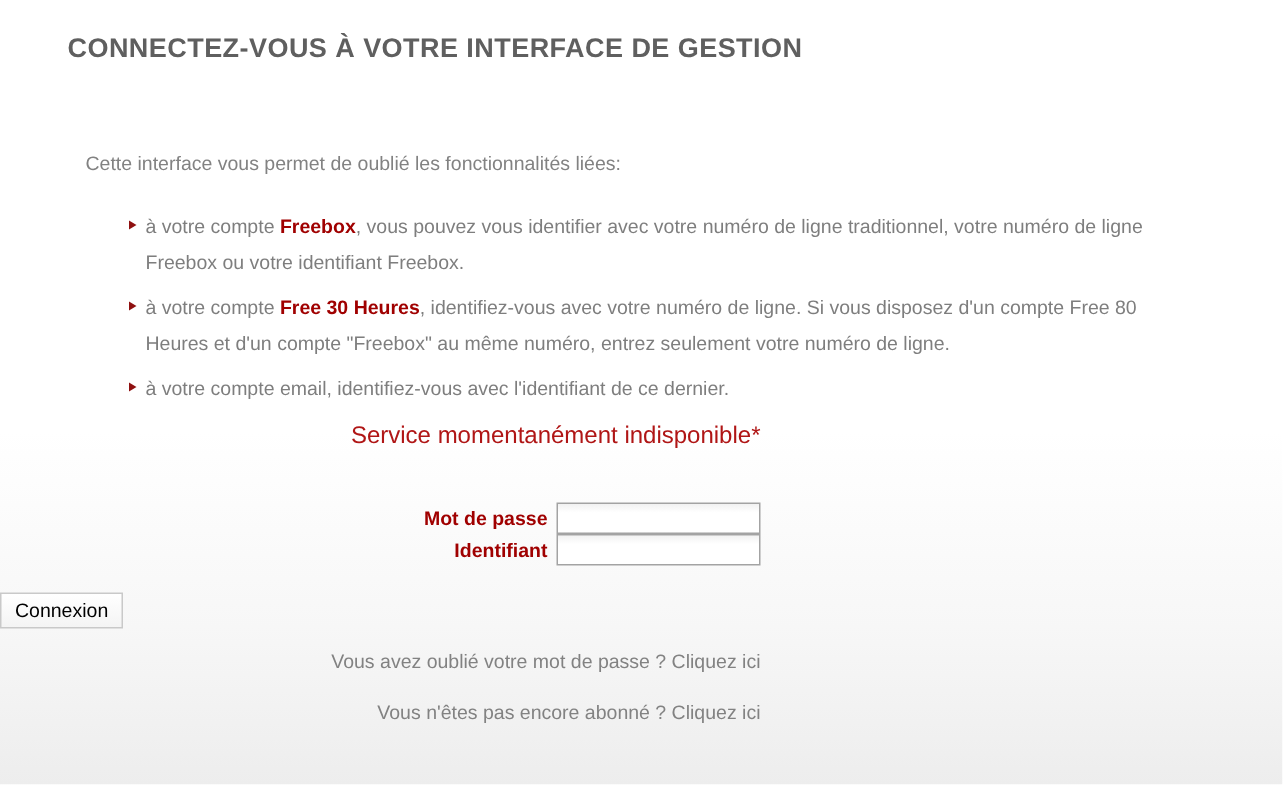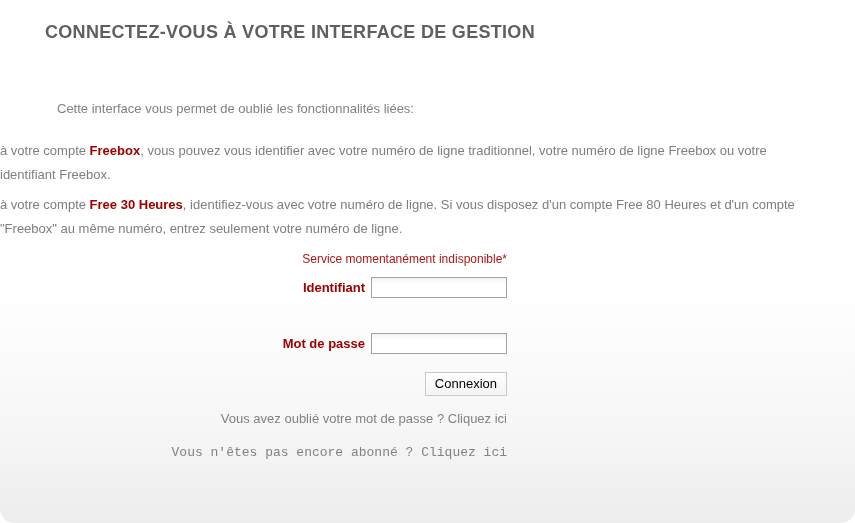--- a/index.html
+++ b/index.html
@@ -5,40 +5,40 @@
   * { box-sizing: border-box; margin: 0; padding: 0; }
   html, body { background: #ffffff; }
   body { font-family: "Liberation Sans", "DejaVu Sans", sans-serif; }
 
   .page {
     position: relative;
     width: 855px;
     height: 523px;
     overflow: hidden;
     background: linear-gradient(180deg, #ffffff 0%, #ffffff 55%, #f7f7f7 80%, #ededed 100%);
-    border-radius: 14px;
   }
 
   .page-title {
     margin: 22px 0 0 45px;
     font-size: 18px;
     font-weight: bold;
     letter-spacing: 0.3px;
     color: #5f5f5f;
   }
 
   .intro {
     margin: 58px 0 0 57px;
     font-size: 13px;
     color: #828282;
   }
 
   .bullet-list {
     list-style: none;
     margin-top: 23px;
+    padding-left: 97px;
     padding-right: 55px;
   }
   .bullet-item {
     position: relative;
     font-size: 13px;
     line-height: 24px;
     color: #7e7e7e;
     margin-bottom: 6px;
   }
   .bullet-arrow {
@@ -56,23 +56,23 @@
     color: #a00000;
   }
 
   .form-column {
     width: 507px;
     margin-top: 11px;
     text-align: right;
   }
 
   .status-message {
-    font-size: 12px;
+    font-size: 16px;
     color: #b01616;
-    margin-bottom: 11px;
+    margin-bottom: 27px;
   }
 
   .form-row {
     display: flex;
     justify-content: flex-end;
     align-items: center;
     gap: 6px;
   }
   .form-row.password { margin-top: 35px; }
 
@@ -87,34 +87,33 @@
     border: 1px solid #a3a3a3;
     background: linear-gradient(180deg, #f2f2f2 0%, #ffffff 30%, #ffffff 100%);
     font-size: 13px;
     padding: 0 3px;
     outline: none;
   }
 
   .button-row {
     margin-top: 18px;
     display: flex;
-    justify-content: flex-end;
   }
   .submit-button {
     font-family: "Liberation Sans", "DejaVu Sans", sans-serif;
     font-size: 13px;
     color: #000000;
     background: linear-gradient(180deg, #ffffff 0%, #f4f4f4 100%);
     border: 1px solid #c9c9c9;
     padding: 3px 9px 4px 9px;
     cursor: pointer;
   }
 
   .helper-link-row { margin-top: 13px; }
-  .helper-link-row.second { margin-top: 16px; font-family: Liberation Mono, monospace; }
+  .helper-link-row.second { margin-top: 16px; }
   .helper-link {
     font-size: 13px;
     color: #828282;
     text-decoration: none;
     cursor: pointer;
   }
 </style>
 </head>
 <body>
 
@@ -126,33 +125,37 @@
 
   <ul class="bullet-list">
     <li class="bullet-item">
       <span class="bullet-arrow"></span>
       <span>à votre compte </span><span class="bullet-highlight">Freebox</span><span>, vous pouvez vous identifier avec votre numéro de ligne traditionnel, votre numéro de ligne Freebox ou votre identifiant Freebox.</span>
     </li>
     <li class="bullet-item">
       <span class="bullet-arrow"></span>
       <span>à votre compte </span><span class="bullet-highlight">Free 30 Heures</span><span>, identifiez-vous avec votre numéro de ligne. Si vous disposez d'un compte Free 80 Heures et d'un compte "Freebox" au même numéro, entrez seulement votre numéro de ligne.</span>
     </li>
+    <li class="bullet-item">
+      <span class="bullet-arrow"></span>
+      <span>à votre compte email, identifiez-vous avec l'identifiant de ce dernier.</span><span class="bullet-highlight"></span><span></span>
+    </li>
   </ul>
 
   <div class="form-column">
 
     <div class="status-message">Service momentanément indisponible*</div>
 
-    <div class="form-row">
-      <label class="field-label">Identifiant</label>
+    <div class="form-row password">
+      <label class="field-label">Mot de passe</label>
       <input type="text" class="text-input" value="" style="">
     </div>
 
-    <div class="form-row password">
-      <label class="field-label">Mot de passe</label>
+    <div class="form-row">
+      <label class="field-label">Identifiant</label>
       <input type="text" class="text-input" value="" style="">
     </div>
 
     <div class="button-row">
       <button class="submit-button">Connexion</button>
     </div>
 
     <div class="helper-link-row">
       <a class="helper-link">Vous avez oublié votre mot de passe ? Cliquez ici</a>
     </div>

